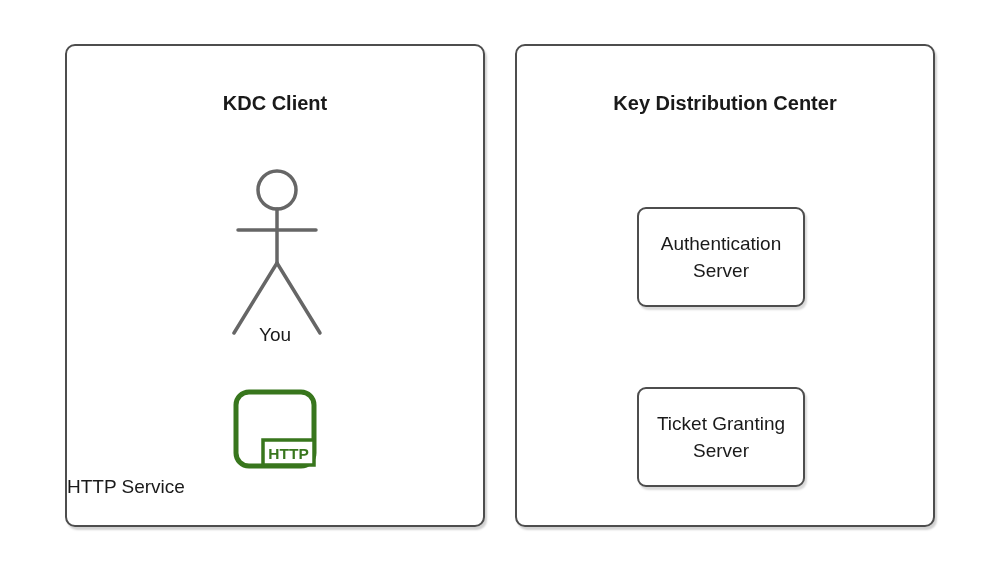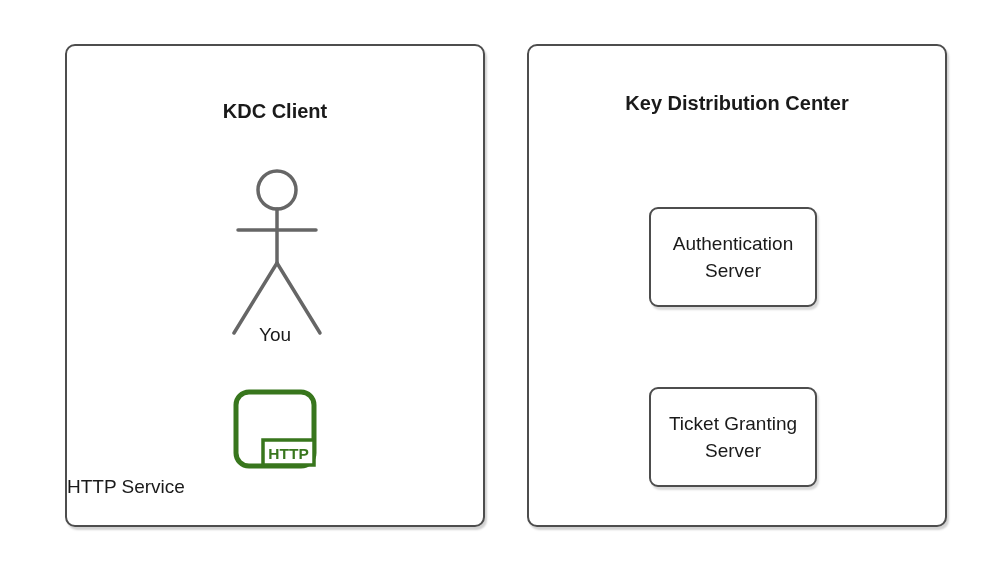--- a/index.html
+++ b/index.html
@@ -17,33 +17,33 @@
     position: absolute;
     top: 44px;
     width: 420px;
     height: 483px;
     border: 2px solid #4d4d4d;
     border-radius: 10px;
     background: #ffffff;
     box-shadow: 2px 3px 2px rgba(0,0,0,0.18);
   }
   .panel-left  { left: 65px; }
-  .panel-right { left: 527px; padding-left: 32px; }
+  .panel-right { left: 515px; padding-left: 32px; }
 
   .panel-title {
     position: absolute;
     left: 0; width: 100%;
     text-align: center;
     font-weight: bold;
     font-size: 20px;
     line-height: 27px;
     text-decoration: underline;
     color: #1a1a1a;
   }
-  .panel-left  .panel-title { top: 52px; text-align: center; }
+  .panel-left  .panel-title { top: 44px; text-align: center; }
   .panel-right .panel-title { top: 44px; }
   .panel-title .title-inner {
     display: inline-block;
     max-width: 225px;
   }
 
   .actor-svg {
     position: absolute;
     left: 160px; top: 122px;
     width: 100px; height: 170px;

